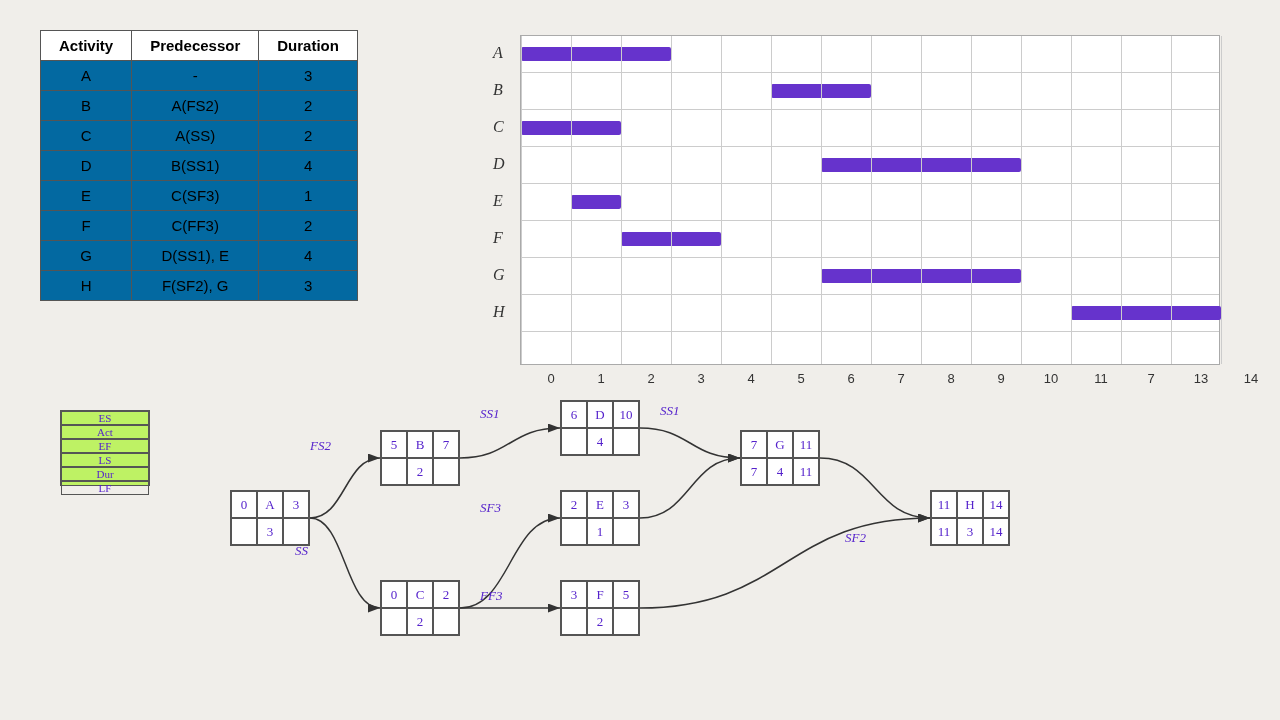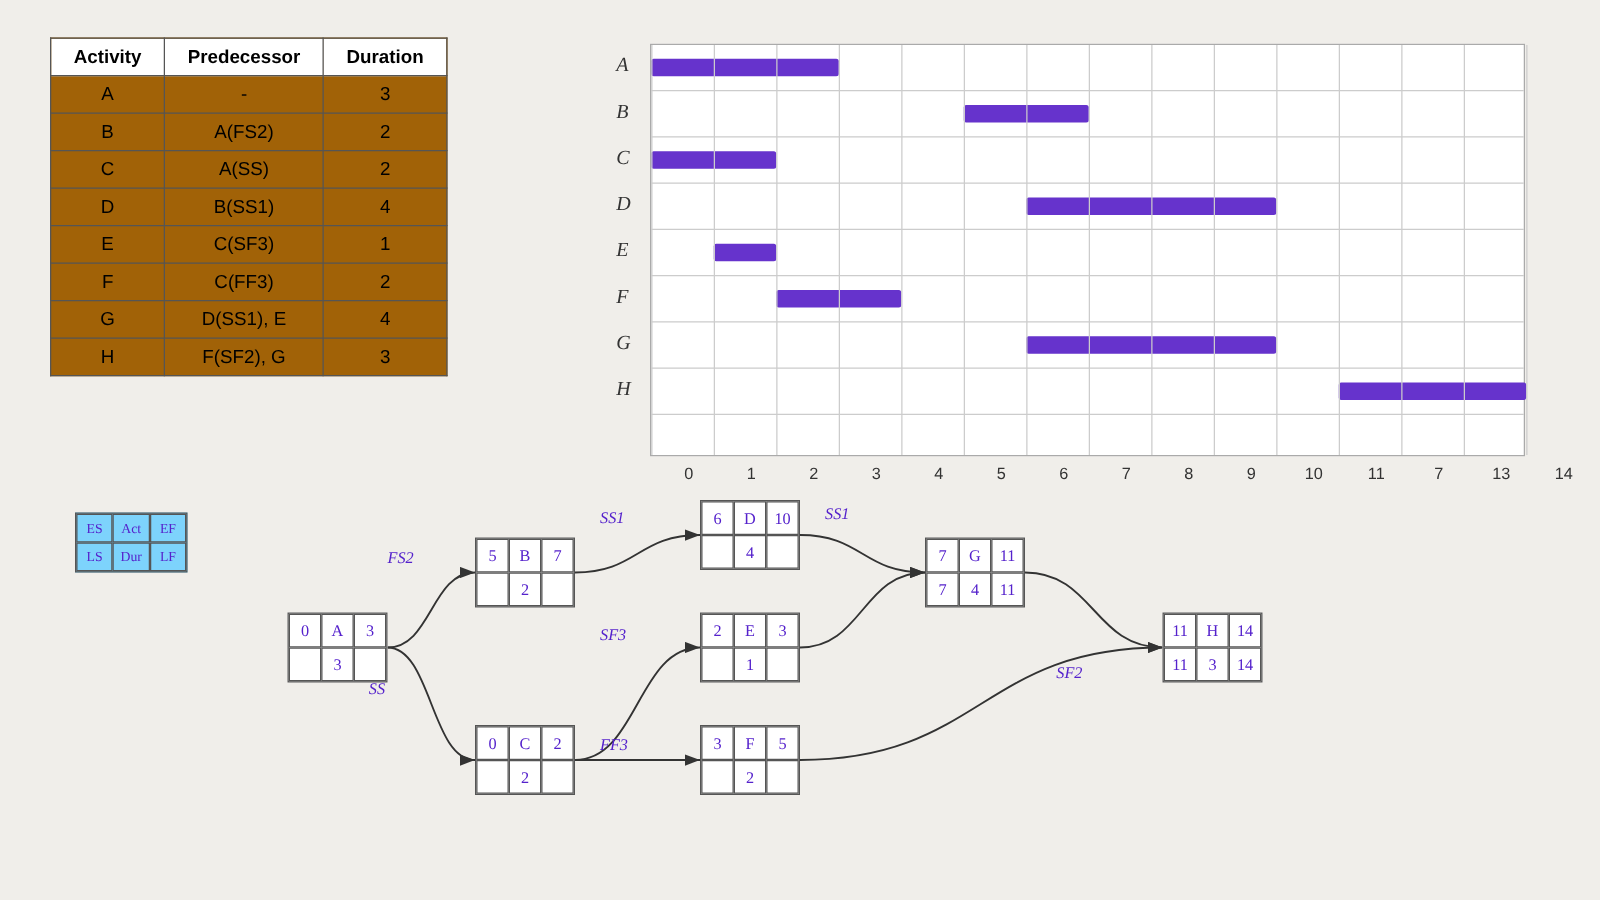--- a/index.html
+++ b/index.html
@@ -13,21 +13,21 @@
     }
 
     
     .table-section {
       position: absolute;
       top: 30px;
       left: 40px;
     }
     table {
       border-collapse: collapse;
-      background: #a16207;
+      background: #0369a1;
     }
     table th, table td {
       border: 1px solid #555;
       padding: 6px 18px;
       text-align: center;
       font-size: 15px;
     }
     table th {
       font-weight: bold;
       background: #fff;
@@ -113,27 +113,27 @@
       justify-content: center;
       font-size: 13px;
       color: #5522cc;
       font-family: Georgia, serif;
     }
     
     .legend-box {
       position: absolute;
       top: 410px;
       left: 60px;
-      background: #7dd3fc;
+      background: #bef264;
       border: 1.5px solid #555;
       display: grid;
-      grid-template-columns: 1fr 1fr 1fr;
+      grid-template-columns: 1fr;
       grid-template-rows: 1fr 1fr;
       width: 90px;
-      height: 48px;
+      height: 76px;
     }
     .legend-box .cell {
       border: 1px solid #555;
       display: flex;
       align-items: center;
       justify-content: center;
       font-size: 11px;
       color: #5522cc;
       font-family: Georgia, serif;
     }

